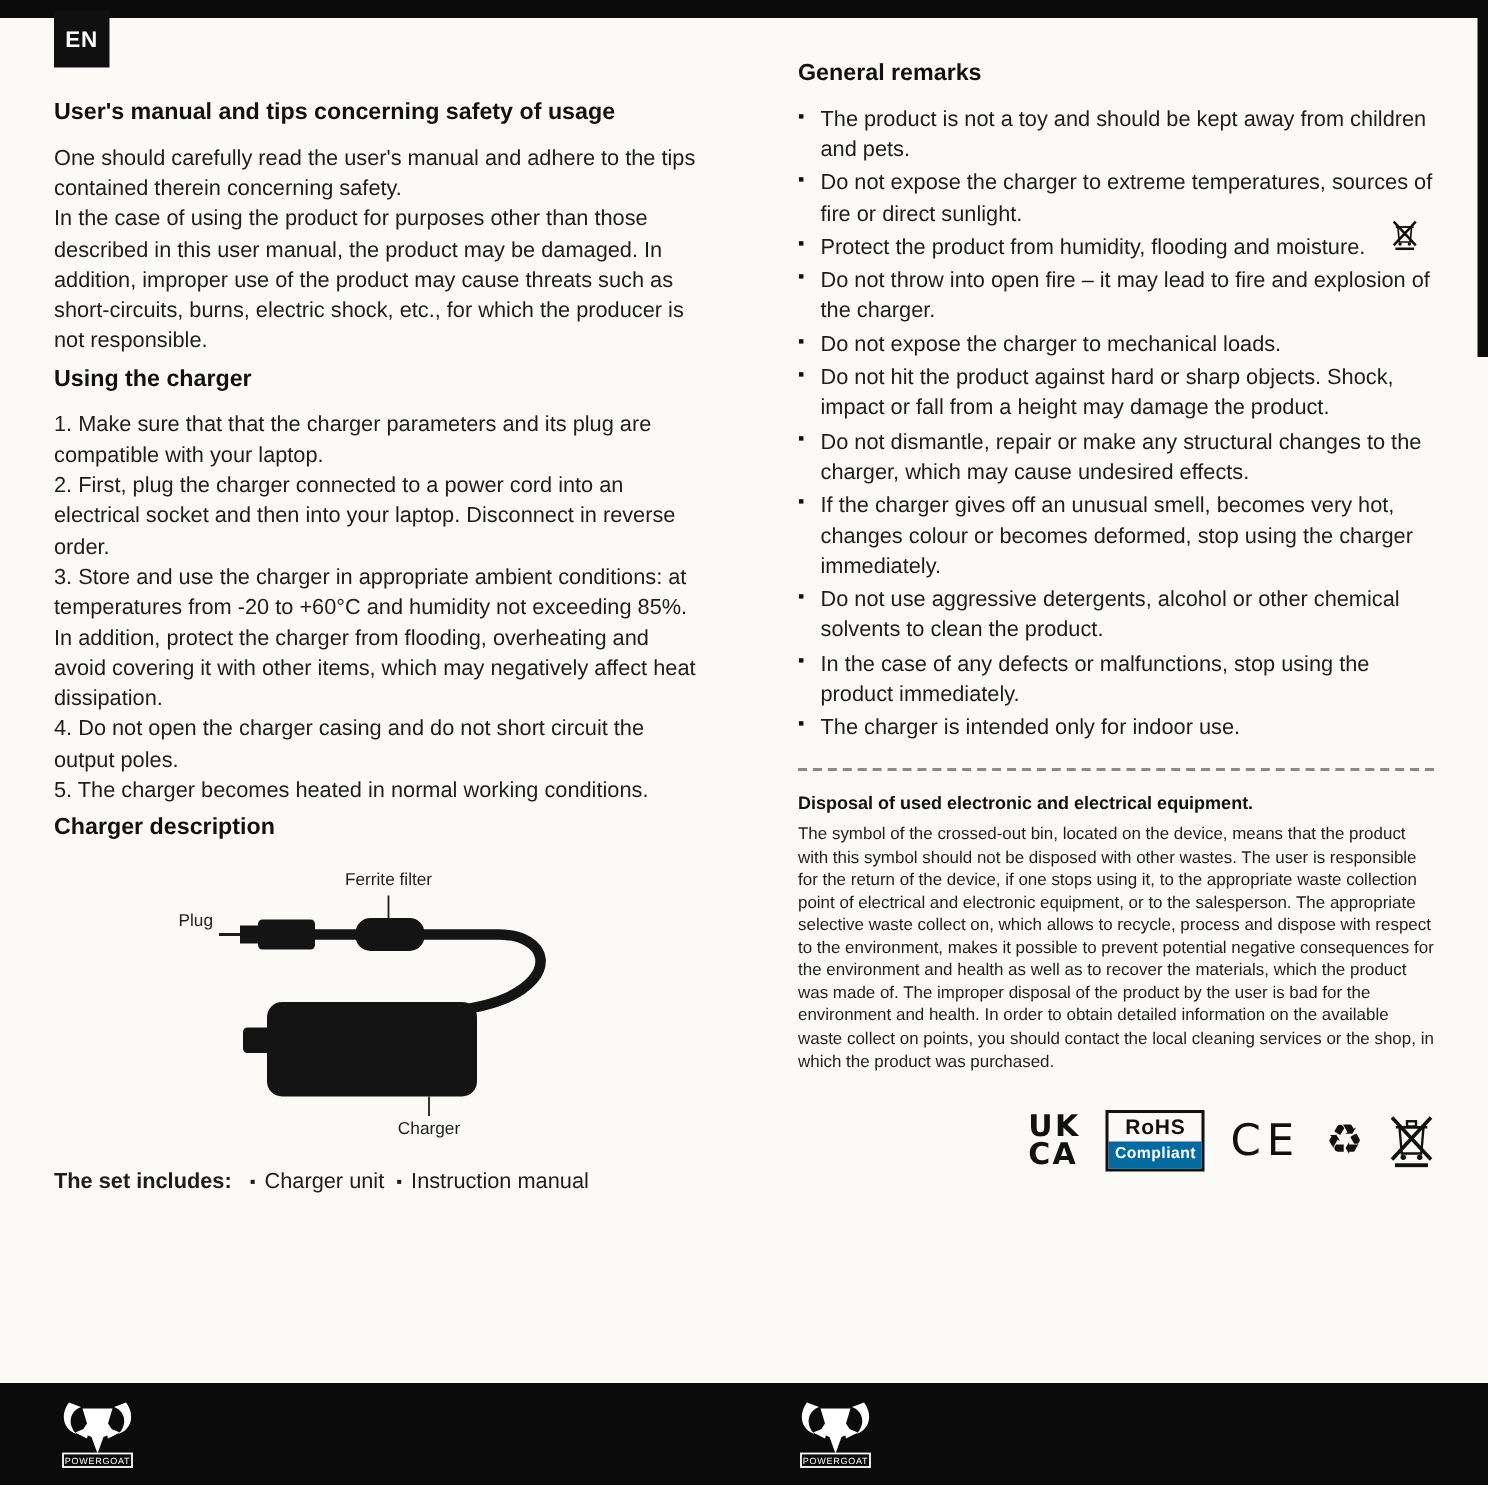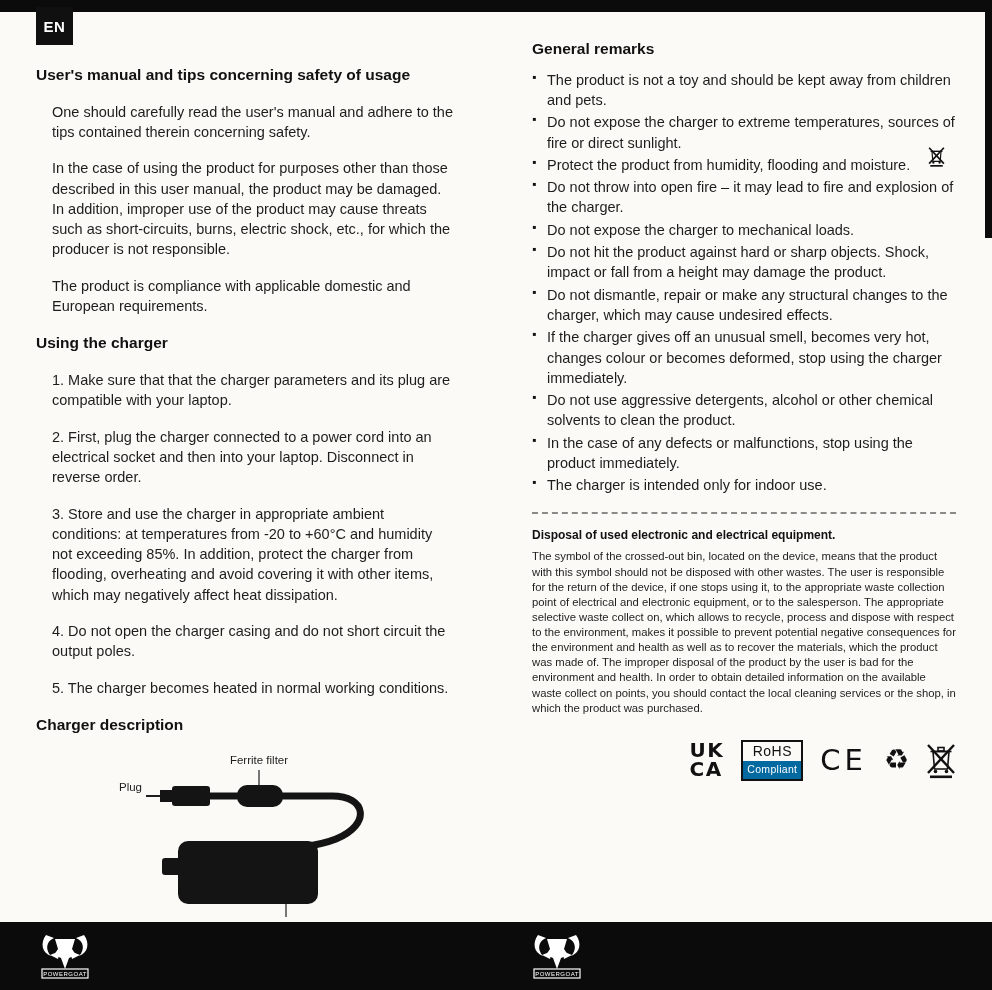--- a/index.html
+++ b/index.html
@@ -8,32 +8,32 @@
   .topbar{position:absolute;top:0;left:0;width:992px;height:12px;background:#0b0b0b;}
   .right-edge{position:absolute;top:0;right:0;width:7px;height:238px;background:#0b0b0b;}
   .en-badge{position:absolute;top:7px;left:36px;width:37px;height:38px;background:#101010;color:#fff;
         display:flex;align-items:center;justify-content:center;font-weight:bold;font-size:15px;letter-spacing:.5px;text-align:center;}
   .col{position:absolute;font-size:14.5px;line-height:1.4;}
   .col-left{left:36px;top:64px;width:434px;}
   .col-right{left:532px;top:38px;width:424px;}
   h2.hd{font-size:15.5px;font-weight:bold;margin:0 0 10px 0;color:#111;}
   .hd-space{margin-top:17px;}
   .para{margin:0 0 4px 0;}
-  .sent{margin:16px;}
+  .sent{margin:0;}
   
   ul.remarks{list-style:none;margin:0;padding:0;}
   ul.remarks li{position:relative;padding-left:15px;margin-bottom:2px;}
   ul.remarks li::before{content:"▪";position:absolute;left:0;top:-1px;font-size:12px;color:#111;}
   .divider{border:none;border-top:2px dashed #8a8a88;margin:16px 0 13px 0;width:100%;}
   h3.disposal-hd{font-size:12px;font-weight:bold;margin:0 0 6px 0;color:#111;}
   p.small{font-size:11.3px;line-height:1.34;margin:0;}
   
   .marks{display:flex;align-items:center;justify-content:flex-end;gap:17px;margin-top:24px;}
   .ukca{font-family:"DejaVu Sans",sans-serif;font-weight:800;font-size:20px;line-height:.95;letter-spacing:1.5px;color:#111;}
-  .rohs{border:2px solid #111;text-align:center;font-weight:normal;color:#111;}
+  .rohs{border:2px solid #111;text-align:center;font-weight:bold;color:#111;}
   .rohs-top{font-size:14px;padding:0 9px;letter-spacing:.5px;}
   .rohs-bottom{background:#0369a1;color:#fff;font-size:10.5px;padding:1px 4px 2px 4px;letter-spacing:.3px;}
   .ce{font-family:"DejaVu Sans",sans-serif;font-size:29px;letter-spacing:4px;color:#111;}
   .recycle{font-size:28px;line-height:1;color:#111;}
   
   .diagram{position:relative;width:434px;height:195px;margin-top:4px;}
   .dlabel{position:absolute;font-size:11.5px;color:#1d1d1b;}
   .lbl-ferrite{left:168px;top:6px;width:110px;text-align:center;}
   .lbl-plug{left:52px;top:33px;width:54px;text-align:right;}
   .lbl-charger{left:205px;top:172px;width:90px;text-align:center;}
@@ -54,21 +54,20 @@
 
   <div class="topbar"></div>
   <div class="right-edge"></div>
   <div class="en-badge">EN</div>
 
   <div class="col col-left">
     <h2 class="hd">User's manual and tips concerning safety of usage</h2>
     <div class="para">
       <div class="sent">One should carefully read the user's manual and adhere to the tips contained therein concerning safety.</div>
       <div class="sent">In the case of using the product for purposes other than those described in this user manual, the product may be damaged. In addition, improper use of the product may cause threats such as short-circuits, burns, electric shock, etc., for which the producer is not responsible.</div>
-      <div class="sent">The product is compliance with applicable domestic and European requirements.</div>
     </div>
 
     <h2 class="hd hd-space">Using the charger</h2>
     <div class="para">
       <div class="sent">1. Make sure that that the charger parameters and its plug are compatible with your laptop.</div>
       <div class="sent">2. First, plug the charger connected to a power cord into an electrical socket and then into your laptop. Disconnect in reverse order.</div>
       <div class="sent">3. Store and use the charger in appropriate ambient conditions: at temperatures from -20 to +60°C and humidity not exceeding 85%. In addition, protect the charger from flooding, overheating and avoid covering it with other items, which may negatively affect heat dissipation.</div>
       <div class="sent">4. Do not open the charger casing and do not short circuit the output poles.</div>
       <div class="sent">5. The charger becomes heated in normal working conditions.</div>
     </div>

